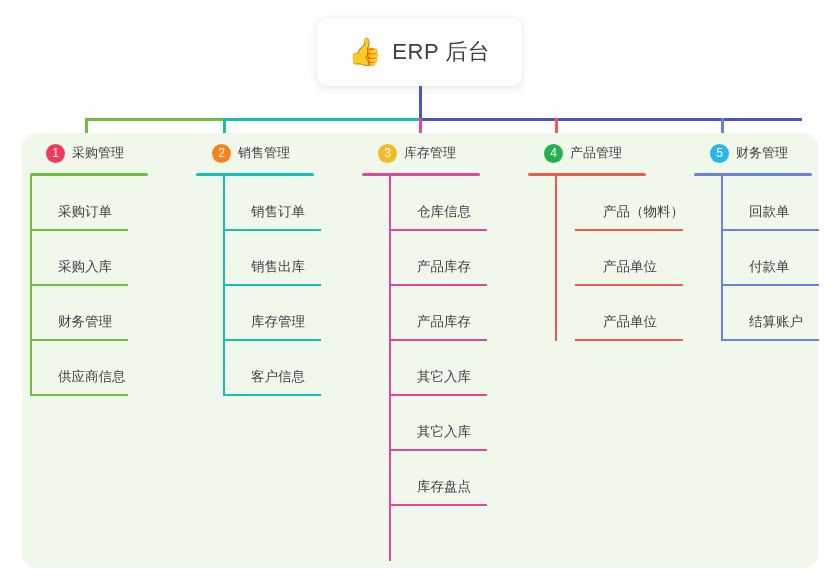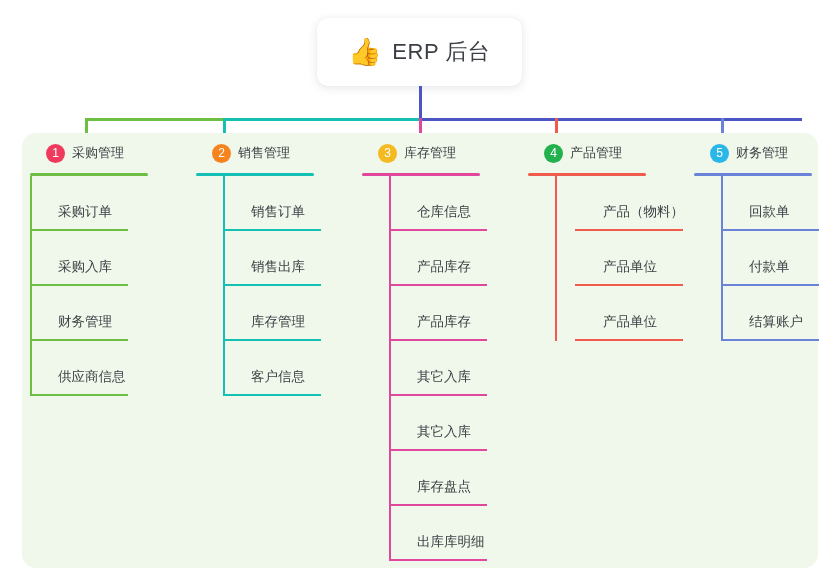--- a/index.html
+++ b/index.html
@@ -226,24 +226,20 @@
           <div class="leaf-rule" style="width: 98px; background: rgb(226, 71, 158);"></div>
         </div>
         <div class="leaf">
           <span class="leaf-label">其它入库</span>
           <div class="leaf-rule" style="width: 98px; background: rgb(226, 71, 158);"></div>
         </div>
         <div class="leaf">
           <span class="leaf-label">库存盘点</span>
           <div class="leaf-rule" style="width: 98px; background: rgb(226, 71, 158);"></div>
         </div>
-        <div class="leaf">
-          <span class="leaf-label">出库库明细</span>
-          <div class="leaf-rule" style="width: 98px; background: rgb(226, 71, 158);"></div>
-        </div>
       </div>
     </div>
     <div class="branch" style="left: 528px; width: 170px;">
       <div class="branch-head">
         <span class="badge" style="background: rgb(34, 177, 76);">4</span>
         <span class="branch-title">产品管理</span>
       </div>
       <div class="branch-rule" style="width: 118px; background: rgb(239, 91, 76);"></div>
       <div class="leaves" style="margin-left: 27px; padding-left: 20px;">
         <div class="spine" style="background: rgb(239, 91, 76); height: 165px;"></div>

